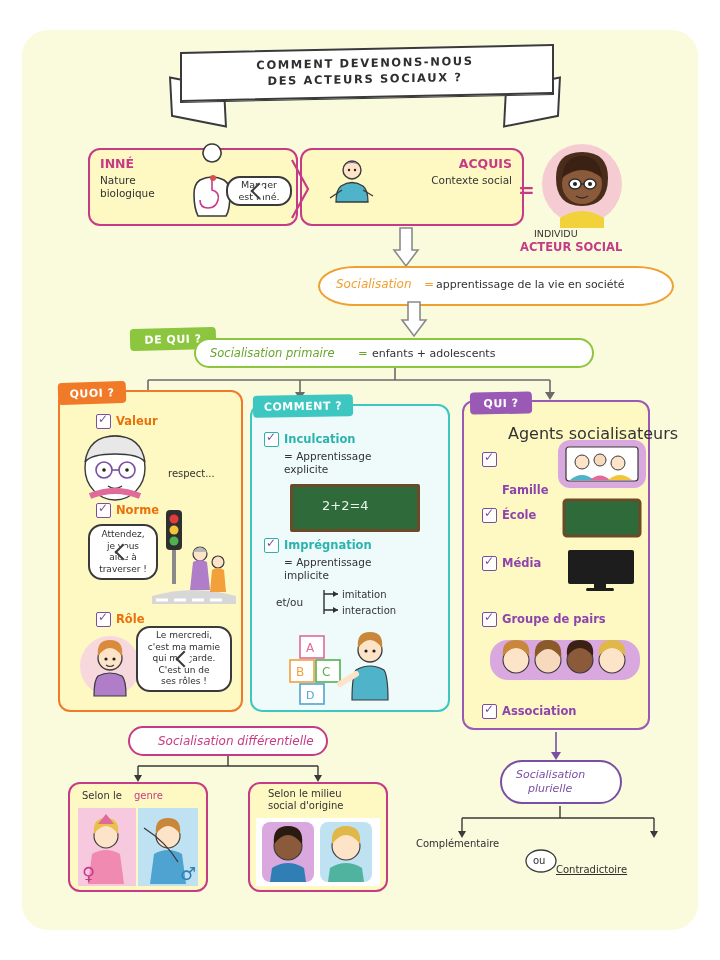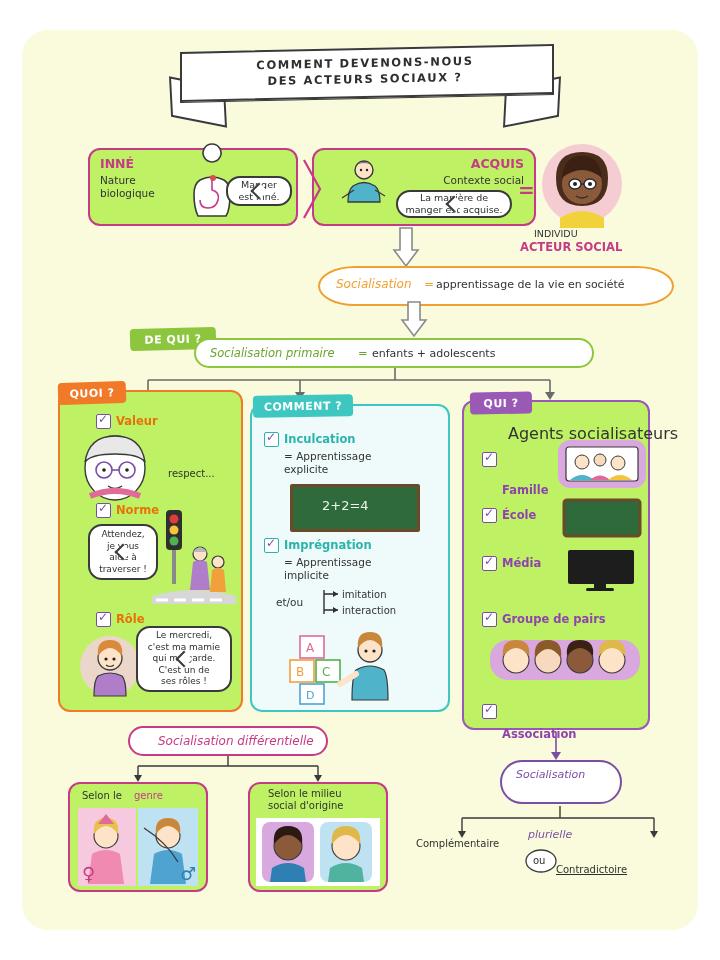--- a/index.html
+++ b/index.html
@@ -38,21 +38,21 @@
   .banner .tailR{right:0;transform:skewY(-14deg) rotate(3deg);}
   .banner .txt{
     position:absolute;left:10px;top:6px;width:370px;height:46px;
     display:flex;flex-direction:column;align-items:center;justify-content:center;
     transform:skewY(-1.2deg);
     font-size:11.5px;letter-spacing:1.6px;color:#2f2f2f;font-weight:700;
     line-height:16px;text-align:center;
   }
   
   .lbl{position:absolute;white-space:pre;}
-  .box{position:absolute;box-sizing:border-box;background:#bef264;}
+  .box{position:absolute;box-sizing:border-box;background:#fef9c3;}
   .rounded{border-radius:12px;}
   .cloud{
     position:absolute;background:#fff;border:2px solid #f0a030;
     border-radius:48px/26px;
   }
   .pill{position:absolute;box-sizing:border-box;border-radius:16px;background:#fff;}
   .bubble{
     position:absolute;background:#fff;border:2px solid #3a3a3a;border-radius:14px;
     display:flex;align-items:center;justify-content:center;text-align:center;
     font-size:9.5px;color:#2f2f2f;line-height:12px;padding:3px 5px;box-sizing:border-box;
@@ -65,21 +65,21 @@
   .chev{position:absolute;}
   .chk{
     position:absolute;width:13px;height:13px;border:1.6px solid #7a4fa3;
     border-radius:2px;background:#fff;
   }
   .chk:after{
     content:"✓";position:absolute;left:1px;top:-3px;font-size:12px;color:#7a4fa3;
   }
   
   #inne-box{left:88px;top:148px;width:210px;height:78px;border:2px solid #c63b86;}
-  #acquis-box{left:312px;top:148px;width:224px;height:78px;border:2px solid #c63b86;}
+  #acquis-box{left:300px;top:148px;width:224px;height:78px;border:2px solid #c63b86;}
   .tag-pink{color:#c63b86;font-weight:700;font-size:12.5px;}
   .tag-sub{color:#333;font-size:10.5px;line-height:13px;}
   .hand{font-style:italic;}
   
   .tab{
     position:absolute;border-radius:4px;color:#fff;font-size:11px;font-weight:700;
     display:flex;align-items:center;justify-content:center;letter-spacing:.5px;
   }
   #tab-dequi{background:#8cc63e;left:130px;top:328px;width:86px;height:22px;transform:rotate(-1.5deg);}
   #tab-quoi{background:#f07a28;left:58px;top:382px;width:68px;height:22px;transform:rotate(-2deg);}
@@ -139,22 +139,20 @@
 
     <svg style="position:absolute;left:22px;top:6px;" width="62" height="66">
       <circle cx="28" cy="14" r="9" fill="#fde3c8" stroke="#3a3a3a" stroke-width="1.4"></circle>
       <path d="M19 11 q9 -10 18 0 q-3 -4 -9 -4 q-6 0 -9 4z" fill="#7a4fa3"></path>
       <path d="M17 30 q11 -7 22 0 q5 4 5 16 l-32 0 q0 -12 5 -16z" fill="#4fb3c9" stroke="#3a3a3a" stroke-width="1.3"></path>
       <path d="M18 34 l-12 8" stroke="#3a3a3a" stroke-width="1.3" fill="none"></path>
       <path d="M39 34 l10 6" stroke="#3a3a3a" stroke-width="1.3" fill="none"></path>
       <circle cx="25" cy="14" r="1.2" fill="#222"></circle>
         <circle cx="31" cy="14" r="1.2" fill="#222"></circle>
     </svg>
-    <div class="bubble" style="left:82px;top:40px;width:116px;height:28px;white-space:pre-line;">La manière de
-manger est acquise.</div>
 
     <svg class="chev" style="left:-12px;top:8px;" width="24" height="62">
       <path d="M2 2 L18 31 L2 60" fill="none" stroke="#c63b86" stroke-width="2.2"></path>
     </svg>
   </div>
 
   <div class="lbl" style="left:518px;top:178px;font-size:20px;color:#c63b86;font-weight:700;">=</div>
   <svg style="position:absolute;left:536px;top:140px;" width="92" height="92">
     <circle cx="46" cy="44" r="40" fill="#f0a5c8" opacity="0.55"></circle>
     <path d="M46 12 q26 0 26 26 q0 28 -26 28 q-26 0 -26 -28 q0 -26 26 -26z" fill="#4a2c1a"></path>
@@ -333,21 +331,21 @@
     <path d="M15 22 q13 -16 26 0 q2 -16 -13 -16 q-15 0 -13 16z" fill="#c9873b"></path>
     <circle cx="60" cy="26" r="13" fill="#f7d9bd" stroke="#3a3a3a" stroke-width="1.1"></circle>
     <path d="M47 24 q13 -18 26 0 q2 -18 -13 -18 q-15 0 -13 18z" fill="#8a5a2a"></path>
     <circle cx="92" cy="26" r="13" fill="#8a5a3b" stroke="#3a3a3a" stroke-width="1.1"></circle>
     <path d="M79 22 q13 -16 26 0 q2 -16 -13 -16 q-15 0 -13 16z" fill="#3a2113"></path>
     <circle cx="124" cy="26" r="13" fill="#fde3c8" stroke="#3a3a3a" stroke-width="1.1"></circle>
     <path d="M111 22 q13 -16 26 0 q2 -16 -13 -16 q-15 0 -13 16z" fill="#e0b84a"></path>
   </svg>
 
   <div class="chk" style="left:482px;top:704px;"></div>
-  <div class="lbl p-title purple" style="left:502px;top:704px;margin-top:23px;">Association</div>
+  <div class="lbl p-title purple" style="left:502px;top:704px;">Association</div>
 
   <div class="pill" id="diff-pill"></div>
   <div class="lbl" style="left:158px;top:734px;font-size:12px;color:#c63b86;font-style:italic;">Socialisation différentielle</div>
 
   <svg style="position:absolute;left:128px;top:756px;" width="264" height="28">
     <path d="M100 0 L100 10 M10 10 L190 10 M10 10 L10 20 M190 10 L190 20" stroke="#3a3a3a" stroke-width="1.4" fill="none"></path>
     <path d="M10 26 l-4 -7 l8 0z" fill="#3a3a3a"></path>
     <path d="M190 26 l-4 -7 l8 0z" fill="#3a3a3a"></path>
   </svg>
 
@@ -383,21 +381,21 @@
     <path d="M78 28 q14 -18 28 0 q2 -18 -14 -18 q-16 0 -14 18z" fill="#e0b84a"></path>
     <path d="M76 52 q16 -10 32 0 l2 14 l-36 0z" fill="#4fb3a0"></path>
   </svg>
 
   <svg style="position:absolute;left:548px;top:732px;" width="20" height="30">
     <path d="M8 0 L8 22" stroke="#7a4fa3" stroke-width="1.6"></path>
     <path d="M8 28 l-5 -8 l10 0z" fill="#7a4fa3"></path>
   </svg>
   <div class="pill" id="plurielle"></div>
   <div class="lbl" style="left:516px;top:768px;font-size:11px;color:#7a4fa3;font-style:italic;">Socialisation</div>
-  <div class="lbl" style="left:528px;top:782px;font-size:11px;color:#7a4fa3;font-style:italic;margin-top:46px;">plurielle</div>
+  <div class="lbl" style="left:528px;top:782px;font-size:11px;color:#7a4fa3;font-style:italic;">plurielle</div>
 
   <svg style="position:absolute;left:448px;top:806px;" width="220" height="34">
     <path d="M112 0 L112 12 M14 12 L206 12 M14 12 L14 26 M206 12 L206 26" stroke="#3a3a3a" stroke-width="1.4" fill="none"></path>
     <path d="M14 32 l-4 -7 l8 0z" fill="#3a3a3a"></path>
     <path d="M206 32 l-4 -7 l8 0z" fill="#3a3a3a"></path>
   </svg>
   <div class="lbl small-note" style="left:416px;top:838px;">Complémentaire</div>
   <div class="lbl small-note" style="left:556px;top:864px;text-decoration:underline;">Contradictoire</div>
   <svg style="position:absolute;left:524px;top:848px;" width="34" height="26">
     <ellipse cx="17" cy="13" rx="15" ry="11" fill="#fff" stroke="#3a3a3a" stroke-width="1.3"></ellipse>

